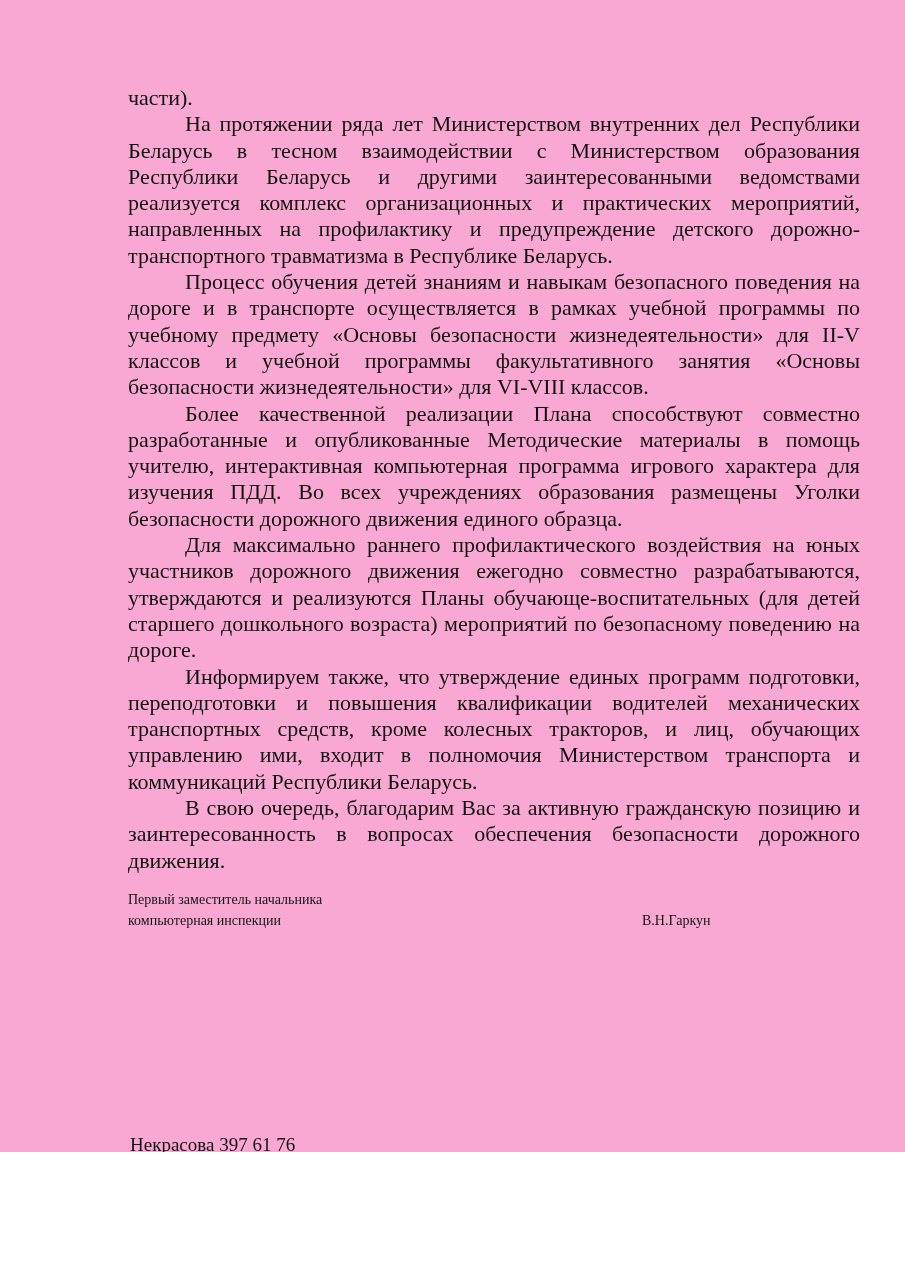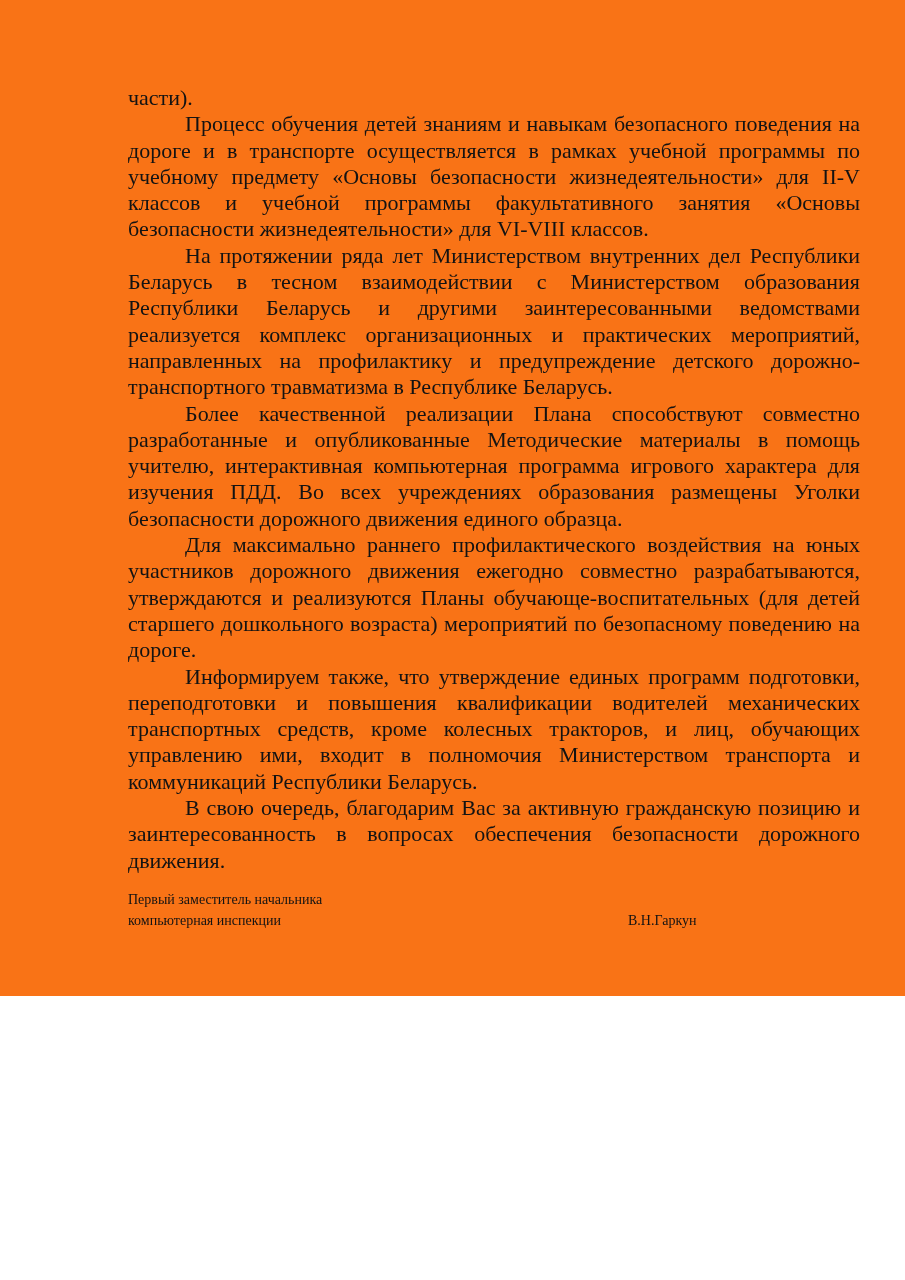--- a/index.html
+++ b/index.html
@@ -3,22 +3,22 @@
 <meta charset="utf-8">
 <style>
   html, body {
     margin: 0;
     padding: 0;
     background: #ffffff;
   }
   .page {
     position: relative;
     width: 905px;
-    height: 996px;
-    background: #f97316;
+    height: 1152px;
+    background: #f9a8d4;
     overflow: hidden;
     font-family: "Liberation Serif", "DejaVu Serif", serif;
     color: #131313;
   }
   .body-text {
     position: absolute;
     left: 128px;
     top: 85px;
     width: 732px;
     font-size: 22px;
@@ -37,42 +37,42 @@
     margin-top: 15px;
     font-size: 14px;
     line-height: 21.5px;
     text-align: left;
   }
   .sig-row {
     position: relative;
   }
   .sig-name {
     position: absolute;
-    left: 500px;
+    left: 514px;
     top: 0;
     white-space: nowrap;
   }
   .footer-line {
     position: absolute;
     left: 130px;
     top: 1133px;
     font-size: 19px;
     line-height: 23px;
     text-align: right;
   }
 </style>
 </head>
 <body>
 
 <div class="page">
 
   <div class="body-text">
     <p class="para no-indent">части).</p>
+    <p class="para">На протяжении ряда лет Министерством внутренних дел Республики Беларусь в тесном взаимодействии с Министерством образования Республики Беларусь и другими заинтересованными ведомствами реализуется комплекс организационных и практических мероприятий, направленных на профилактику и предупреждение детского дорожно-транспортного травматизма в Республике Беларусь.</p>
     <p class="para">Процесс обучения детей знаниям и навыкам безопасного поведения на дороге и в транспорте осуществляется в рамках учебной программы по учебному предмету «Основы безопасности жизнедеятельности» для II-V классов и учебной программы факультативного занятия «Основы безопасности жизнедеятельности» для VI-VIII классов.</p>
-    <p class="para">На протяжении ряда лет Министерством внутренних дел Республики Беларусь в тесном взаимодействии с Министерством образования Республики Беларусь и другими заинтересованными ведомствами реализуется комплекс организационных и практических мероприятий, направленных на профилактику и предупреждение детского дорожно-транспортного травматизма в Республике Беларусь.</p>
     <p class="para">Более качественной реализации Плана способствуют совместно разработанные и опубликованные Методические материалы в помощь учителю, интерактивная компьютерная программа игрового характера для изучения ПДД. Во всех учреждениях образования размещены Уголки безопасности дорожного движения единого образца.</p>
     <p class="para">Для максимально раннего профилактического воздействия на юных участников дорожного движения ежегодно совместно разрабатываются, утверждаются и реализуются Планы обучающе-воспитательных (для детей старшего дошкольного возраста) мероприятий по безопасному поведению на дороге.</p>
     <p class="para">Информируем также, что утверждение единых программ подготовки, переподготовки и повышения квалификации водителей механических транспортных средств, кроме колесных тракторов, и лиц, обучающих управлению ими, входит в полномочия Министерством транспорта и коммуникаций Республики Беларусь.</p>
     <p class="para">В свою очередь, благодарим Вас за активную гражданскую позицию и заинтересованность в вопросах обеспечения безопасности дорожного движения.</p>
 
     <div class="signature">
       <div>Первый заместитель начальника</div>
       <div class="sig-row">
         <span>компьютерная инспекции</span>
         <span class="sig-name">В.Н.Гаркун</span>

